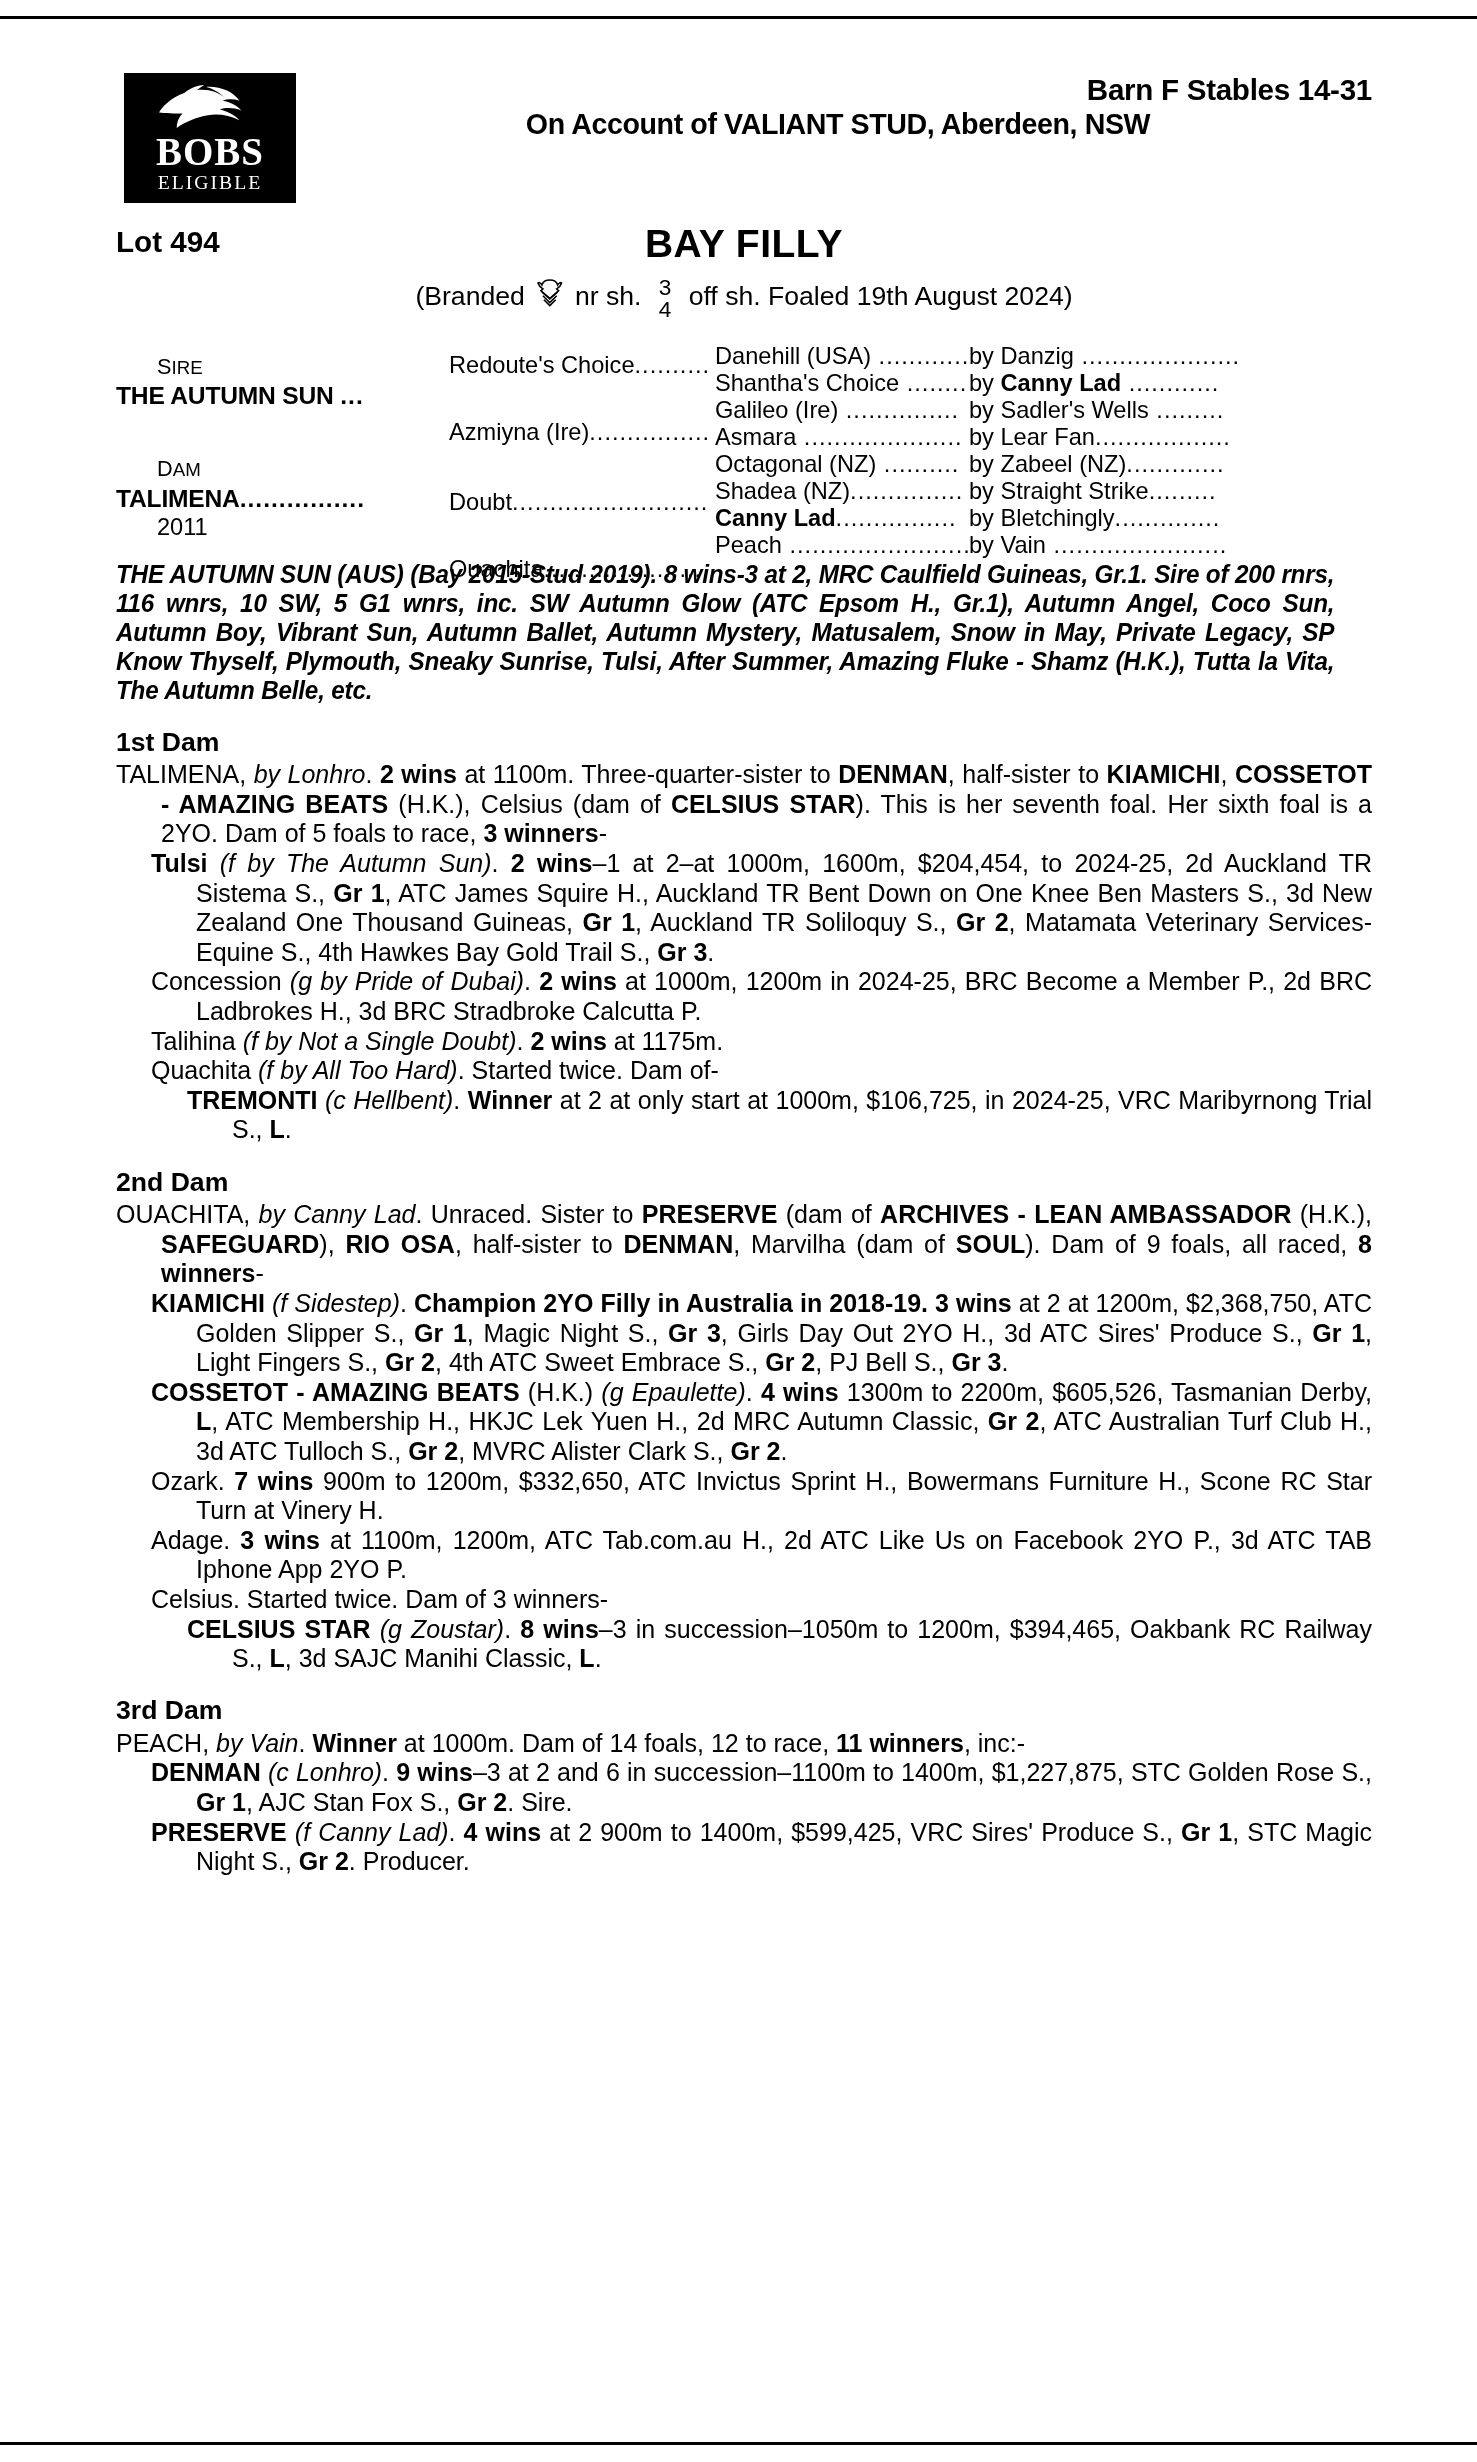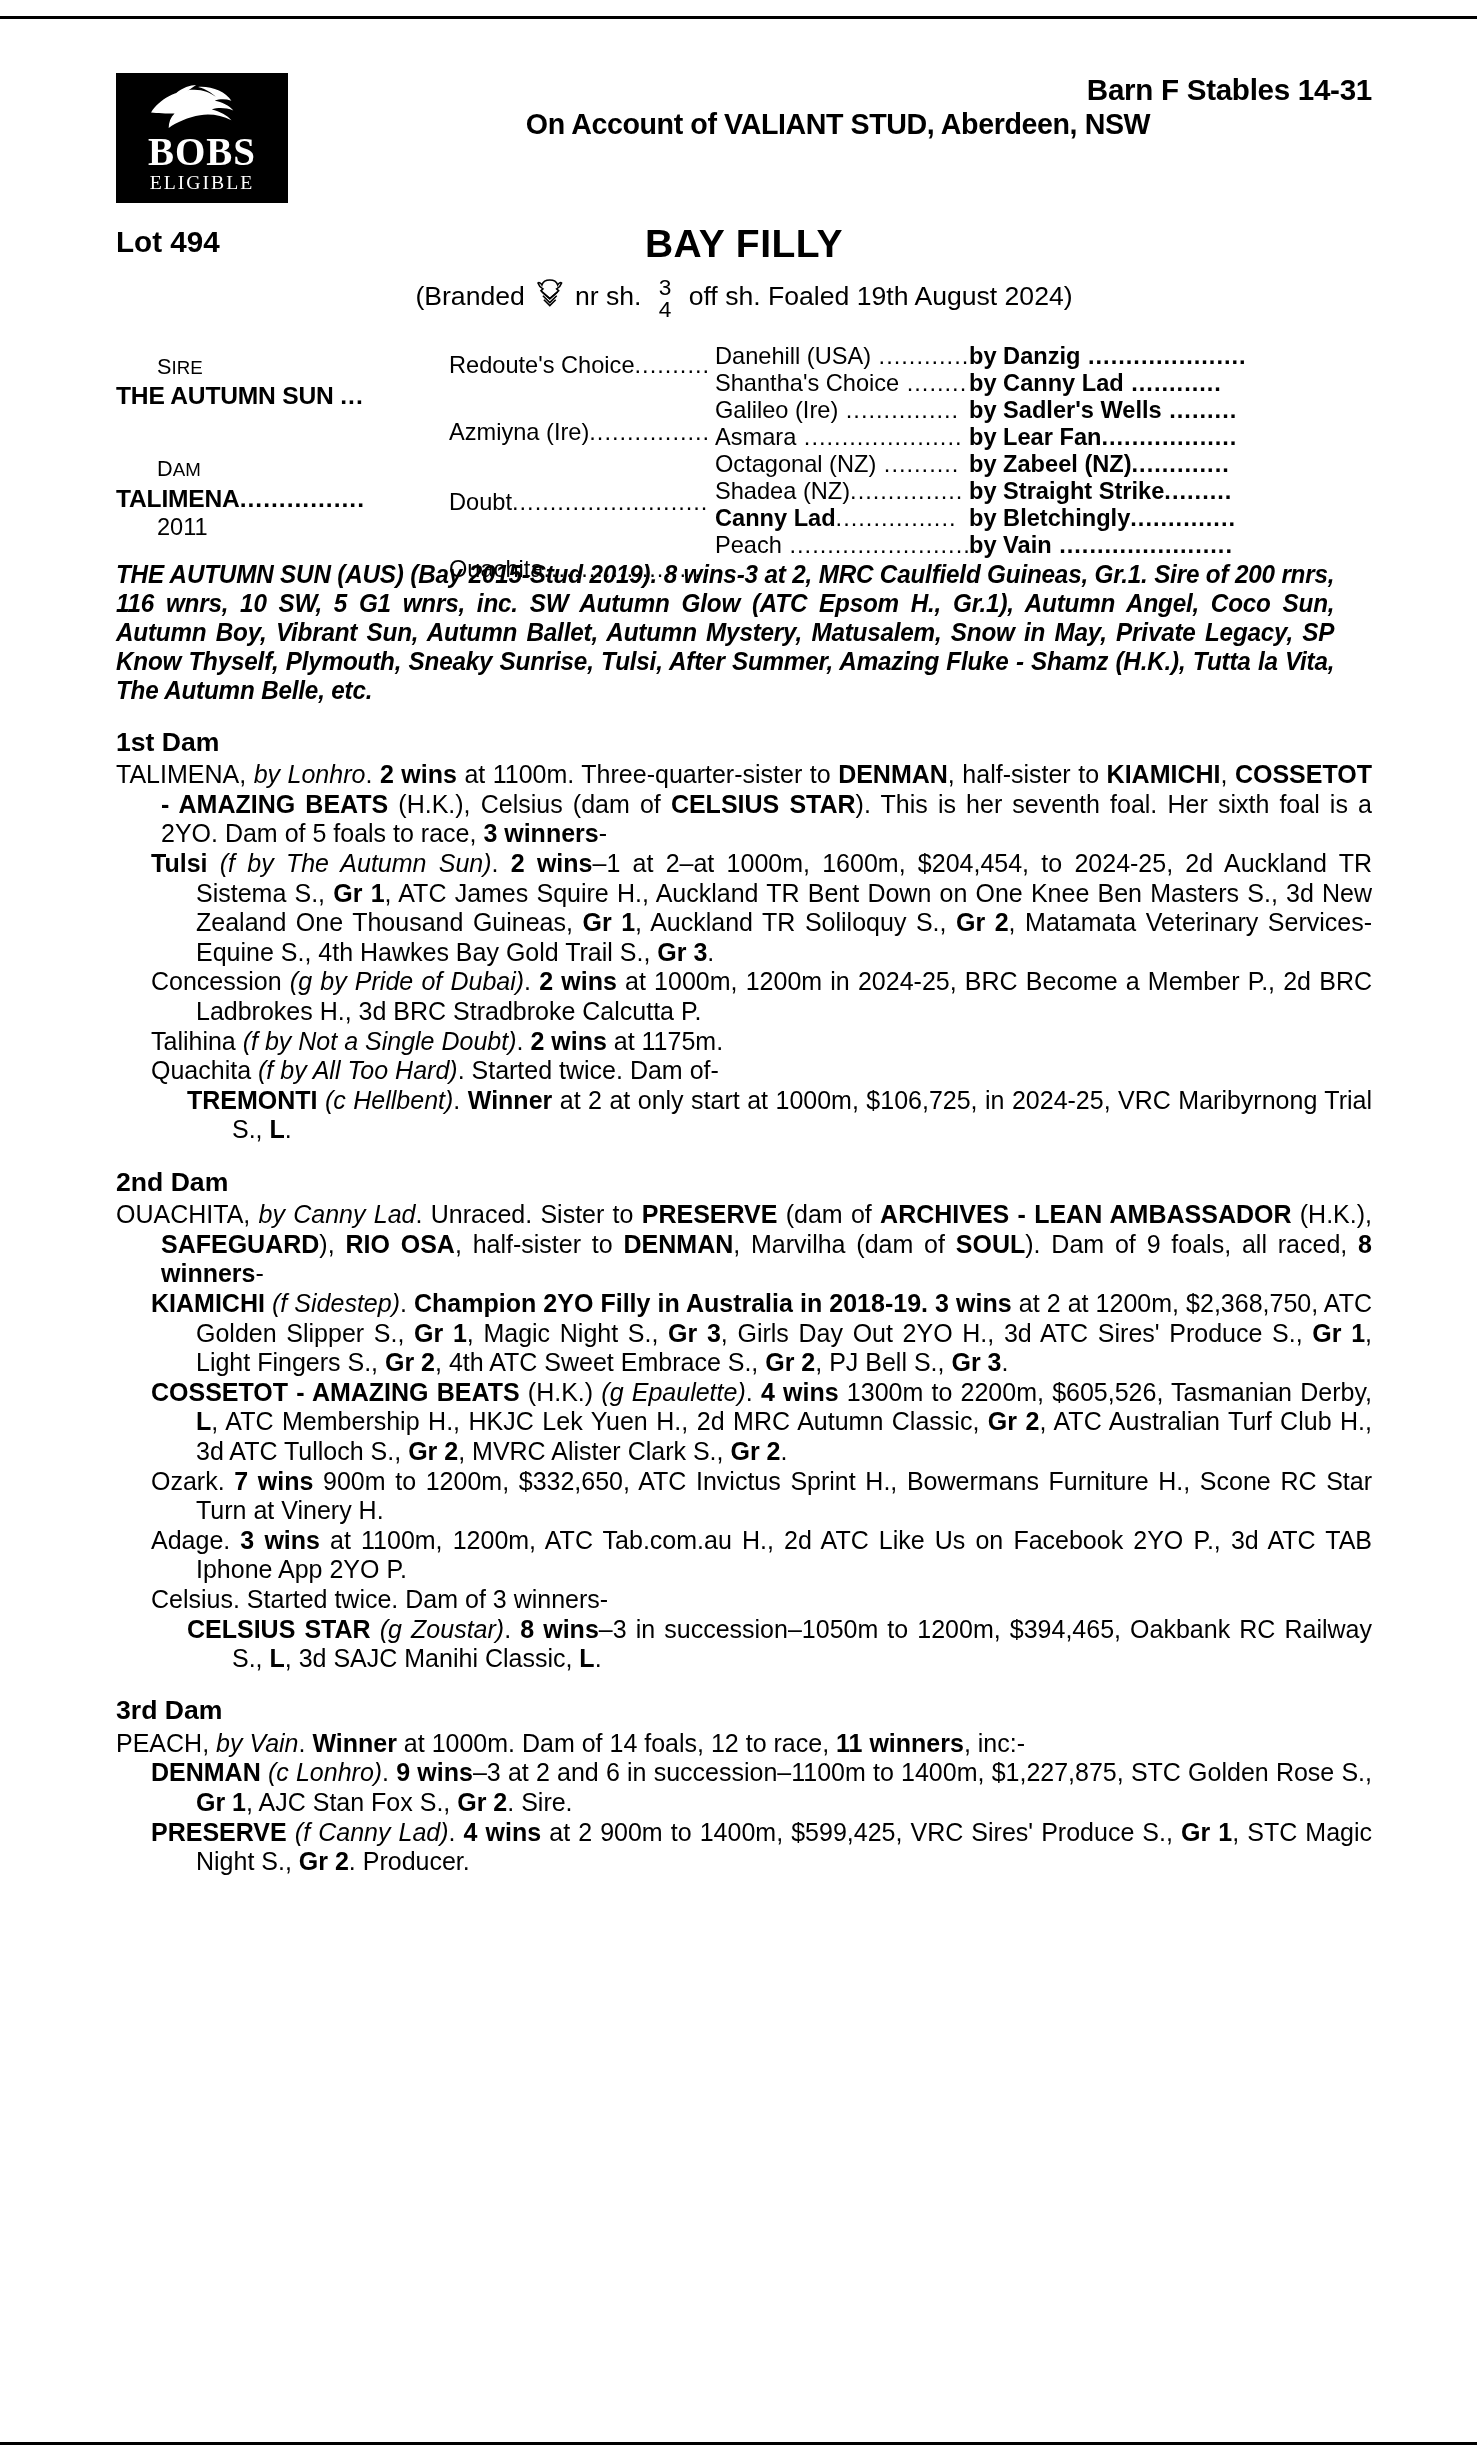--- a/index.html
+++ b/index.html
@@ -41,21 +41,21 @@
     width: 1256px;
   }
 
   
   .header {
     position: relative;
     height: 150px;
   }
   .bobs-logo {
     position: absolute;
-    left: 0;
+    left: 8px;
     top: 0;
     width: 172px;
     height: 130px;
     background: #000;
     color: #fff;
     text-align: center;
     overflow: hidden;
   }
   .bobs-horse {
     margin-top: 9.9px;
@@ -206,21 +206,21 @@
     top: 7.9px;
     right: 0;
   }
   .ped-right .g3row {
     font-size: 23.6px;
     line-height: 27px;
     white-space: nowrap;
     display: flex;
   }
   .g3name { width: 254px; overflow: hidden; }
-  .g3by   { flex: 1; overflow: hidden; font-weight: bold; }
+  .g3by   { flex: 1; overflow: hidden; }
 
   
   .sire-para {
     font-weight: bold;
     font-style: italic;
     font-size: 25px;
     line-height: 29px;
     letter-spacing: -0.2px;
     text-align: justify;
     margin-top: 9.9px;

